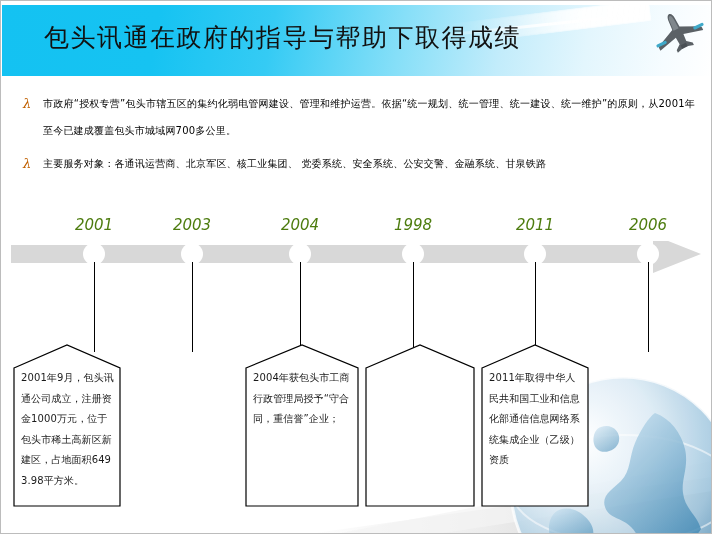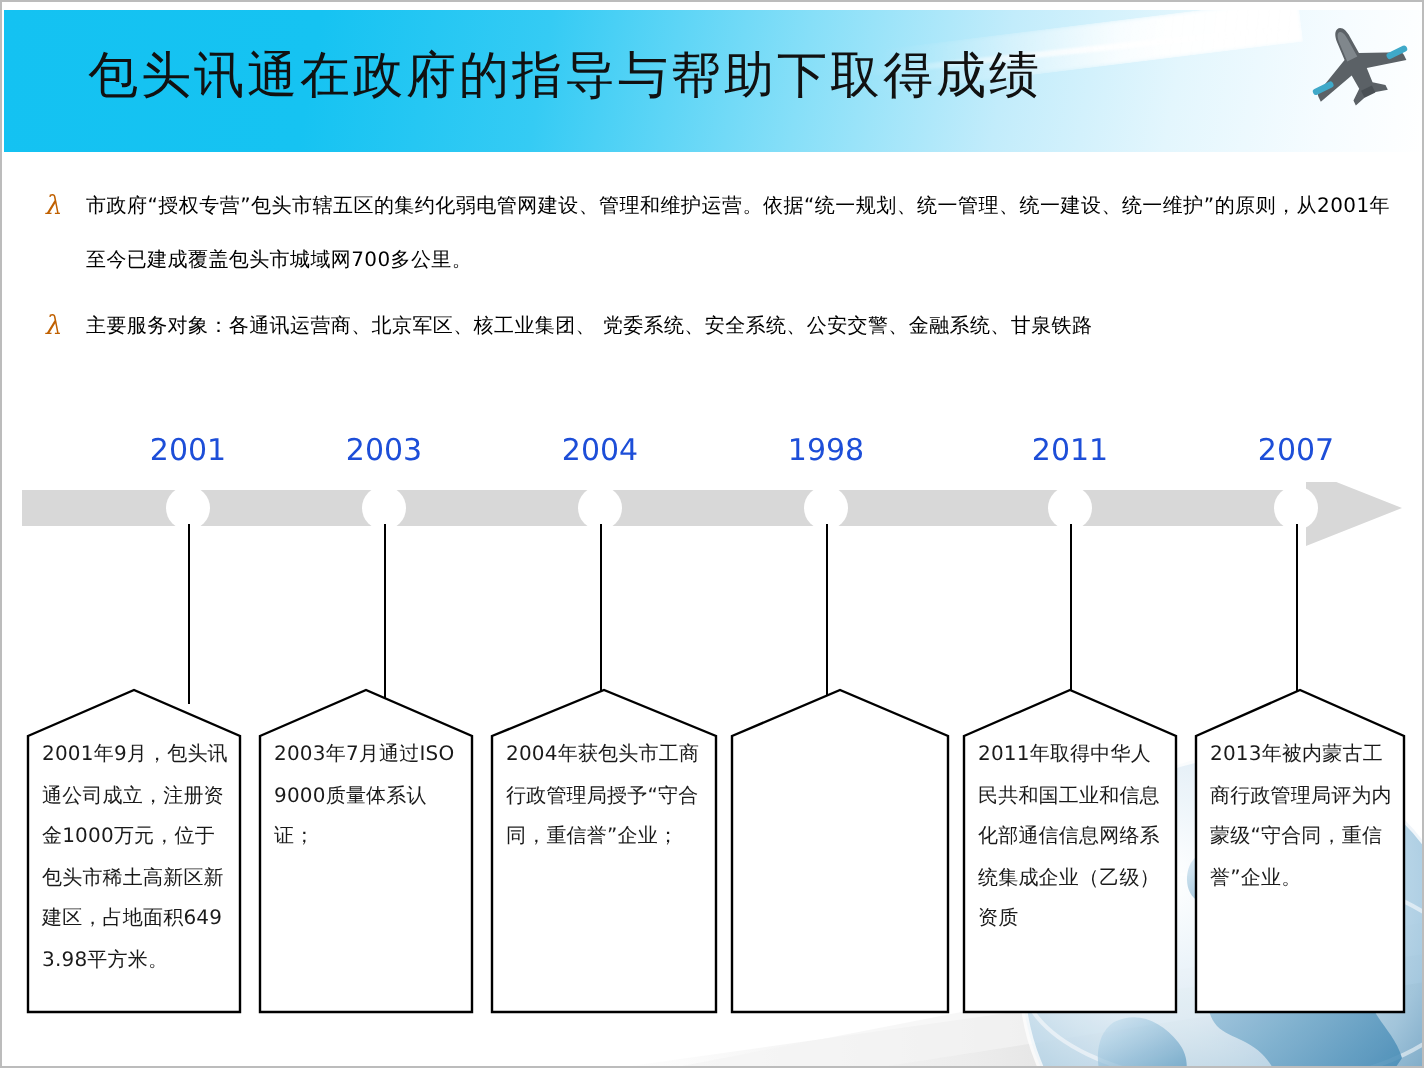--- a/index.html
+++ b/index.html
@@ -110,23 +110,24 @@
     position: absolute;
     left: 0;
     top: 212px;
     width: 712px;
     height: 46px;
   }
   .year-label {
     position: absolute;
     top: 0;
     font-size: 15px;
-    color: #1d4ed8;
+    color: #4d7c0f;
     transform: translateX(-50%);
     font-family: "DejaVu Sans", "Liberation Sans", sans-serif;
+    font-style: italic;
   }
   #arrow-svg {
     position: absolute;
     left: 0;
     top: 25px;
   }
 
   
   .connector {
     position: absolute;
@@ -247,21 +248,21 @@
         <span class="bullet-text">主要服务对象：各通讯运营商、北京军区、核工业集团、 党委系统、安全系统、公安交警、金融系统、甘泉铁路</span>
       </div>
     </div>
 
     <div id="timeline">
       <span class="year-label" style="left:93px">2001</span>
       <span class="year-label" style="left:191px">2003</span>
       <span class="year-label" style="left:299px">2004</span>
       <span class="year-label" style="left:412px">1998</span>
       <span class="year-label" style="left:534px">2011</span>
-      <span class="year-label" style="left:647px">2007</span>
+      <span class="year-label" style="left:647px">2006</span>
 
       <svg id="arrow-svg" width="712" height="46" viewBox="0 0 712 46">
         <path d="M10,4 L652,4 L652,-6 L700,13 L652,32 L652,22 L10,22 Z" fill="#d8d8d8"></path>
         <circle cx="93" cy="13" r="11" fill="#ffffff"></circle>
         <circle cx="191" cy="13" r="11" fill="#ffffff"></circle>
         <circle cx="299" cy="13" r="11" fill="#ffffff"></circle>
         <circle cx="412" cy="13" r="11" fill="#ffffff"></circle>
         <circle cx="534" cy="13" r="11" fill="#ffffff"></circle>
         <circle cx="647" cy="13" r="11" fill="#ffffff"></circle>
       </svg>
@@ -274,26 +275,20 @@
     <div class="connector" style="left:534px; top:258px; height:90px;"></div>
     <div class="connector" style="left:647px; top:258px; height:90px;"></div>
 
     <div class="callout" style="left:12px; top:340px; width:108px; height:163px;">
       <svg class="callout-shape" width="108" height="163" viewBox="0 0 108 163">
         <path d="M1,24 L54,1 L107,24 L107,162 L1,162 Z" fill="#ffffff" stroke="#000000" stroke-width="1.2"></path>
       </svg>
       <div class="callout-text">2001年9月，包头讯通公司成立，注册资金1000万元，位于包头市稀土高新区新建区，占地面积6493.98平方米。</div>
     </div>
 
-    <div class="callout" style="left:128px; top:340px; width:108px; height:163px;">
-      <svg class="callout-shape" width="108" height="163" viewBox="0 0 108 163">
-        <path d="M1,24 L54,1 L107,24 L107,162 L1,162 Z" fill="#ffffff" stroke="#000000" stroke-width="1.2"></path>
-      </svg>
-      <div class="callout-text">2003年7月通过ISO9000质量体系认证；</div>
-    </div>
 
     <div class="callout" style="left:244px; top:340px; width:114px; height:163px;">
       <svg class="callout-shape" width="114" height="163" viewBox="0 0 114 163">
         <path d="M1,24 L57,1 L113,24 L113,162 L1,162 Z" fill="#ffffff" stroke="#000000" stroke-width="1.2"></path>
       </svg>
       <div class="callout-text">2004年获包头市工商行政管理局授予“守合同，重信誉”企业；</div>
     </div>
 
     <div class="callout" style="left:364px; top:340px; width:110px; height:163px;">
       <svg class="callout-shape" width="110" height="163" viewBox="0 0 110 163">
@@ -301,21 +296,15 @@
       </svg>
     </div>
 
     <div class="callout" style="left:480px; top:340px; width:108px; height:163px;">
       <svg class="callout-shape" width="108" height="163" viewBox="0 0 108 163">
         <path d="M1,24 L54,1 L107,24 L107,162 L1,162 Z" fill="#ffffff" stroke="#000000" stroke-width="1.2"></path>
       </svg>
       <div class="callout-text">2011年取得中华人民共和国工业和信息化部通信信息网络系统集成企业（乙级）资质</div>
     </div>
 
-    <div class="callout" style="left:596px; top:340px; width:106px; height:163px;">
-      <svg class="callout-shape" width="106" height="163" viewBox="0 0 106 163">
-        <path d="M1,24 L53,1 L105,24 L105,162 L1,162 Z" fill="#ffffff" stroke="#000000" stroke-width="1.2"></path>
-      </svg>
-      <div class="callout-text">2013年被内蒙古工商行政管理局评为内蒙级“守合同，重信誉”企业。</div>
-    </div>
 
   </div>
 </div>
 
 </body></html>

